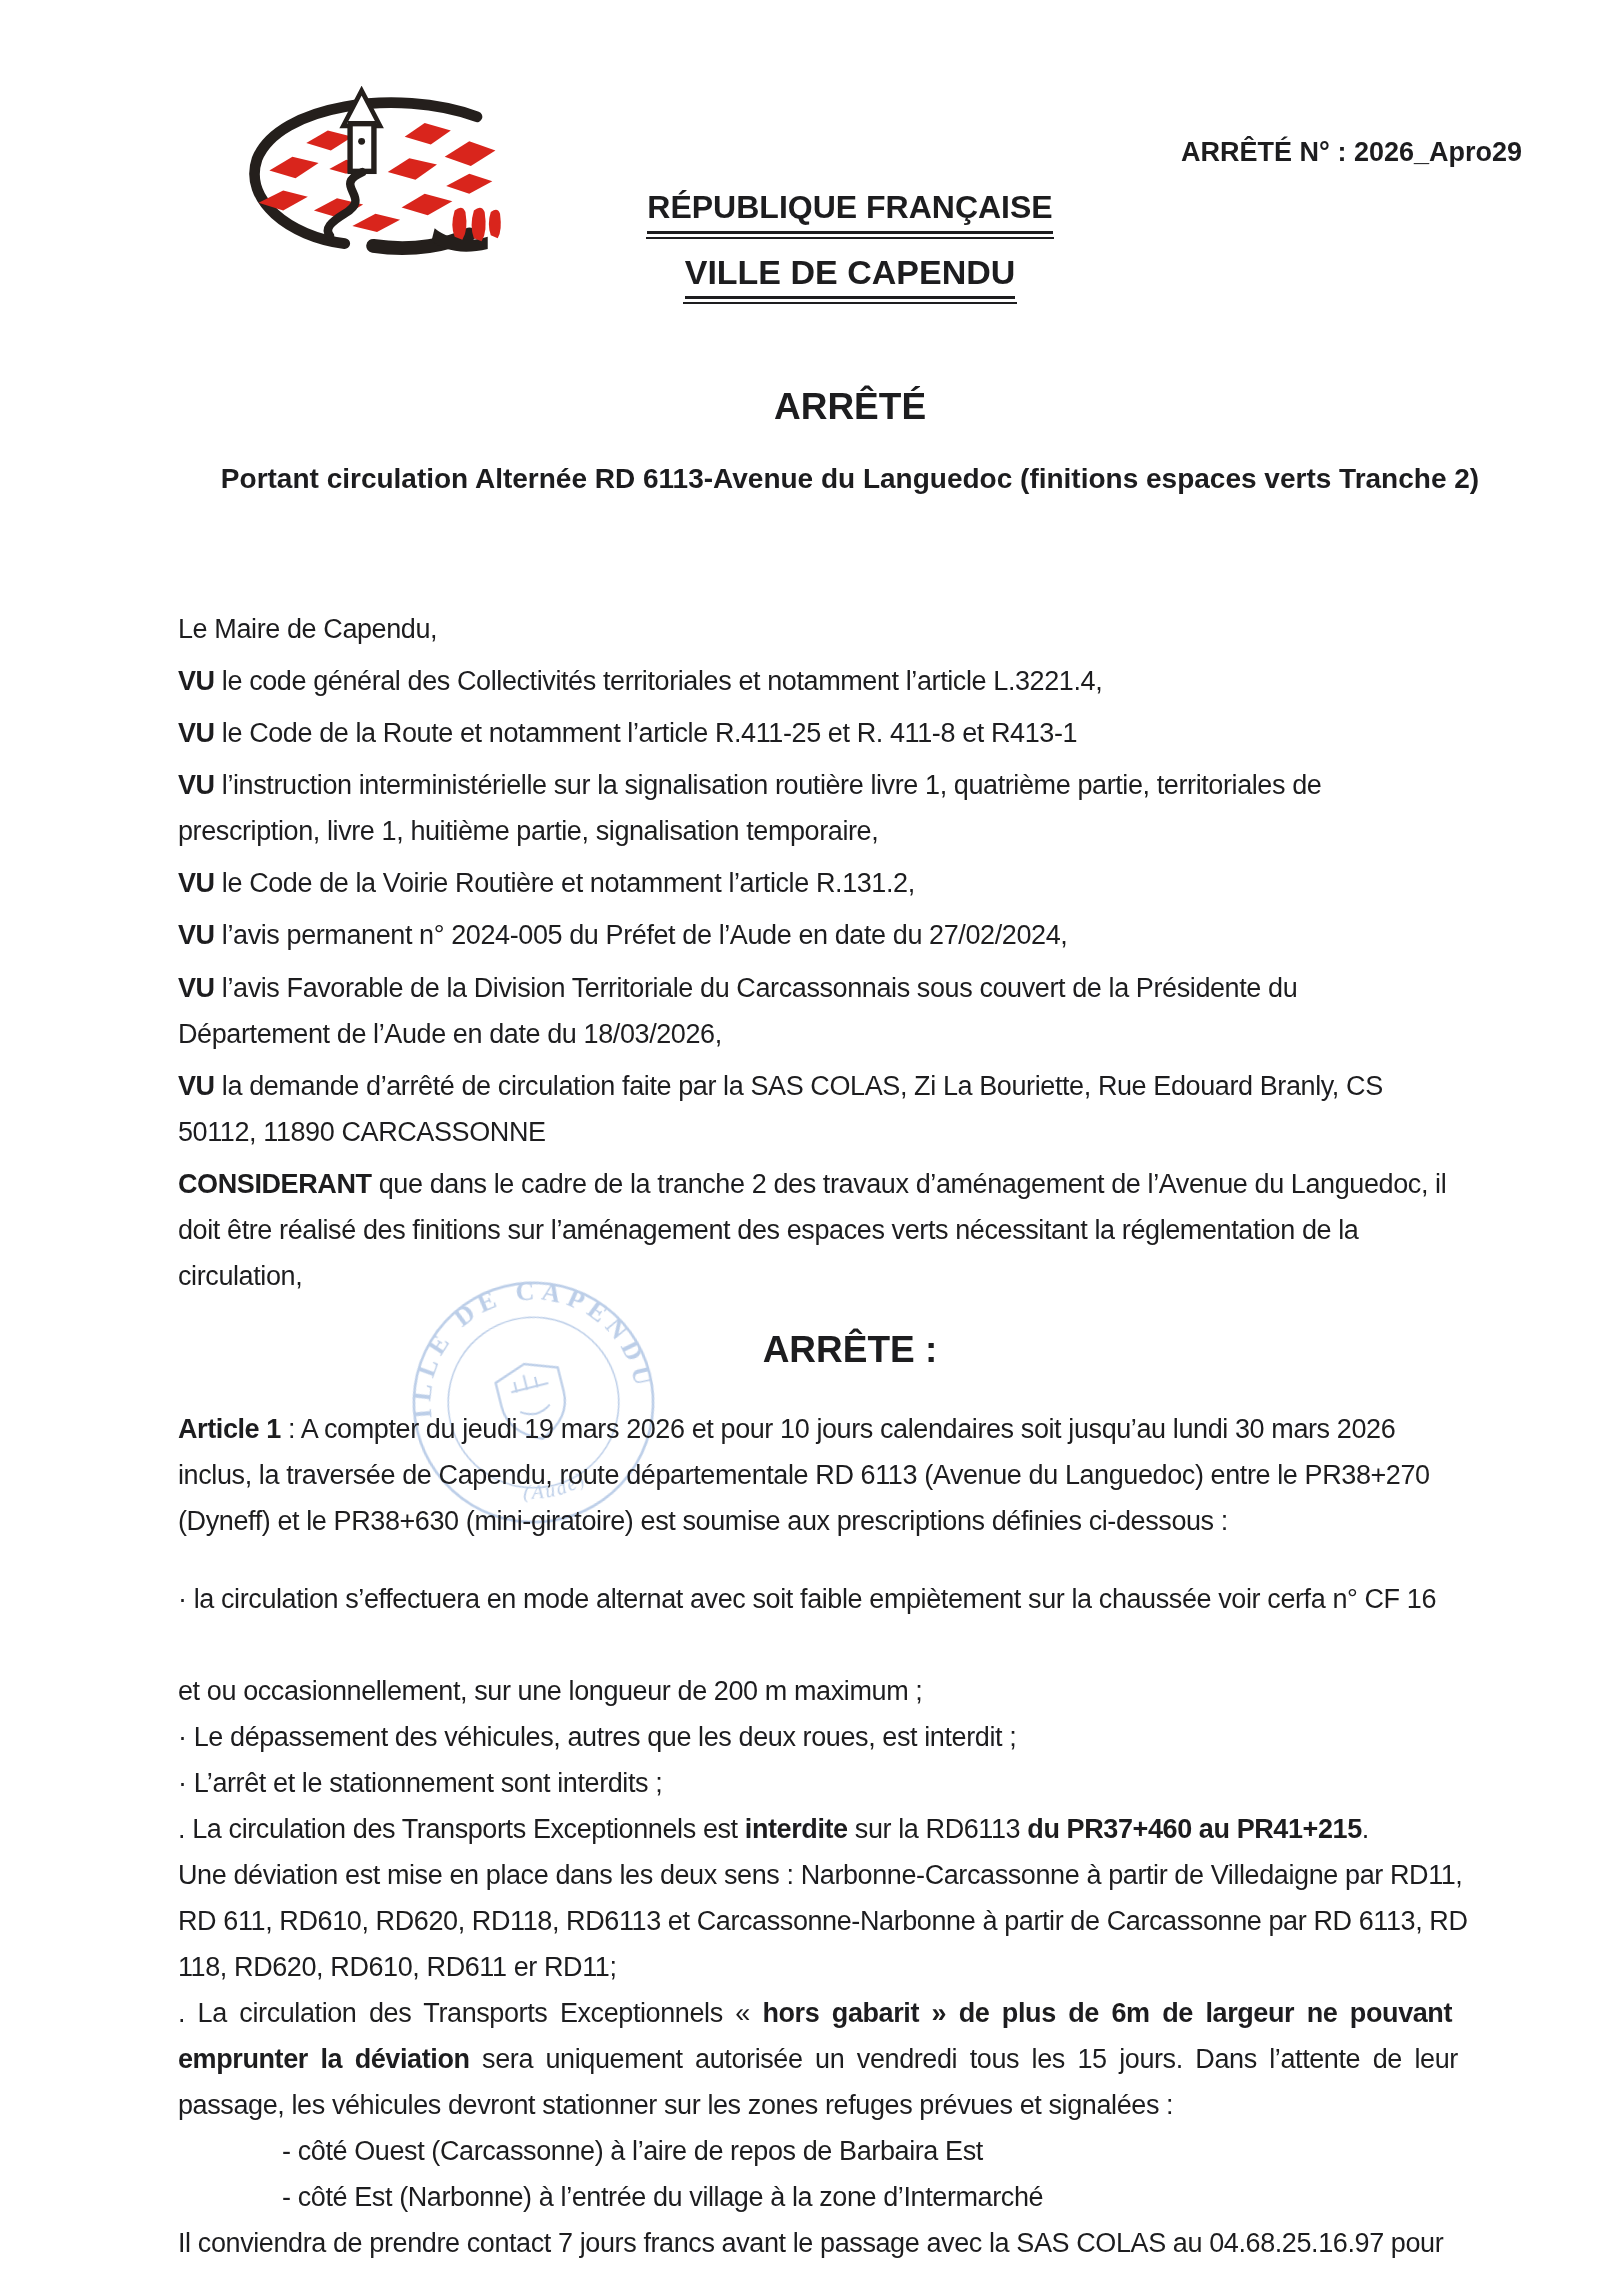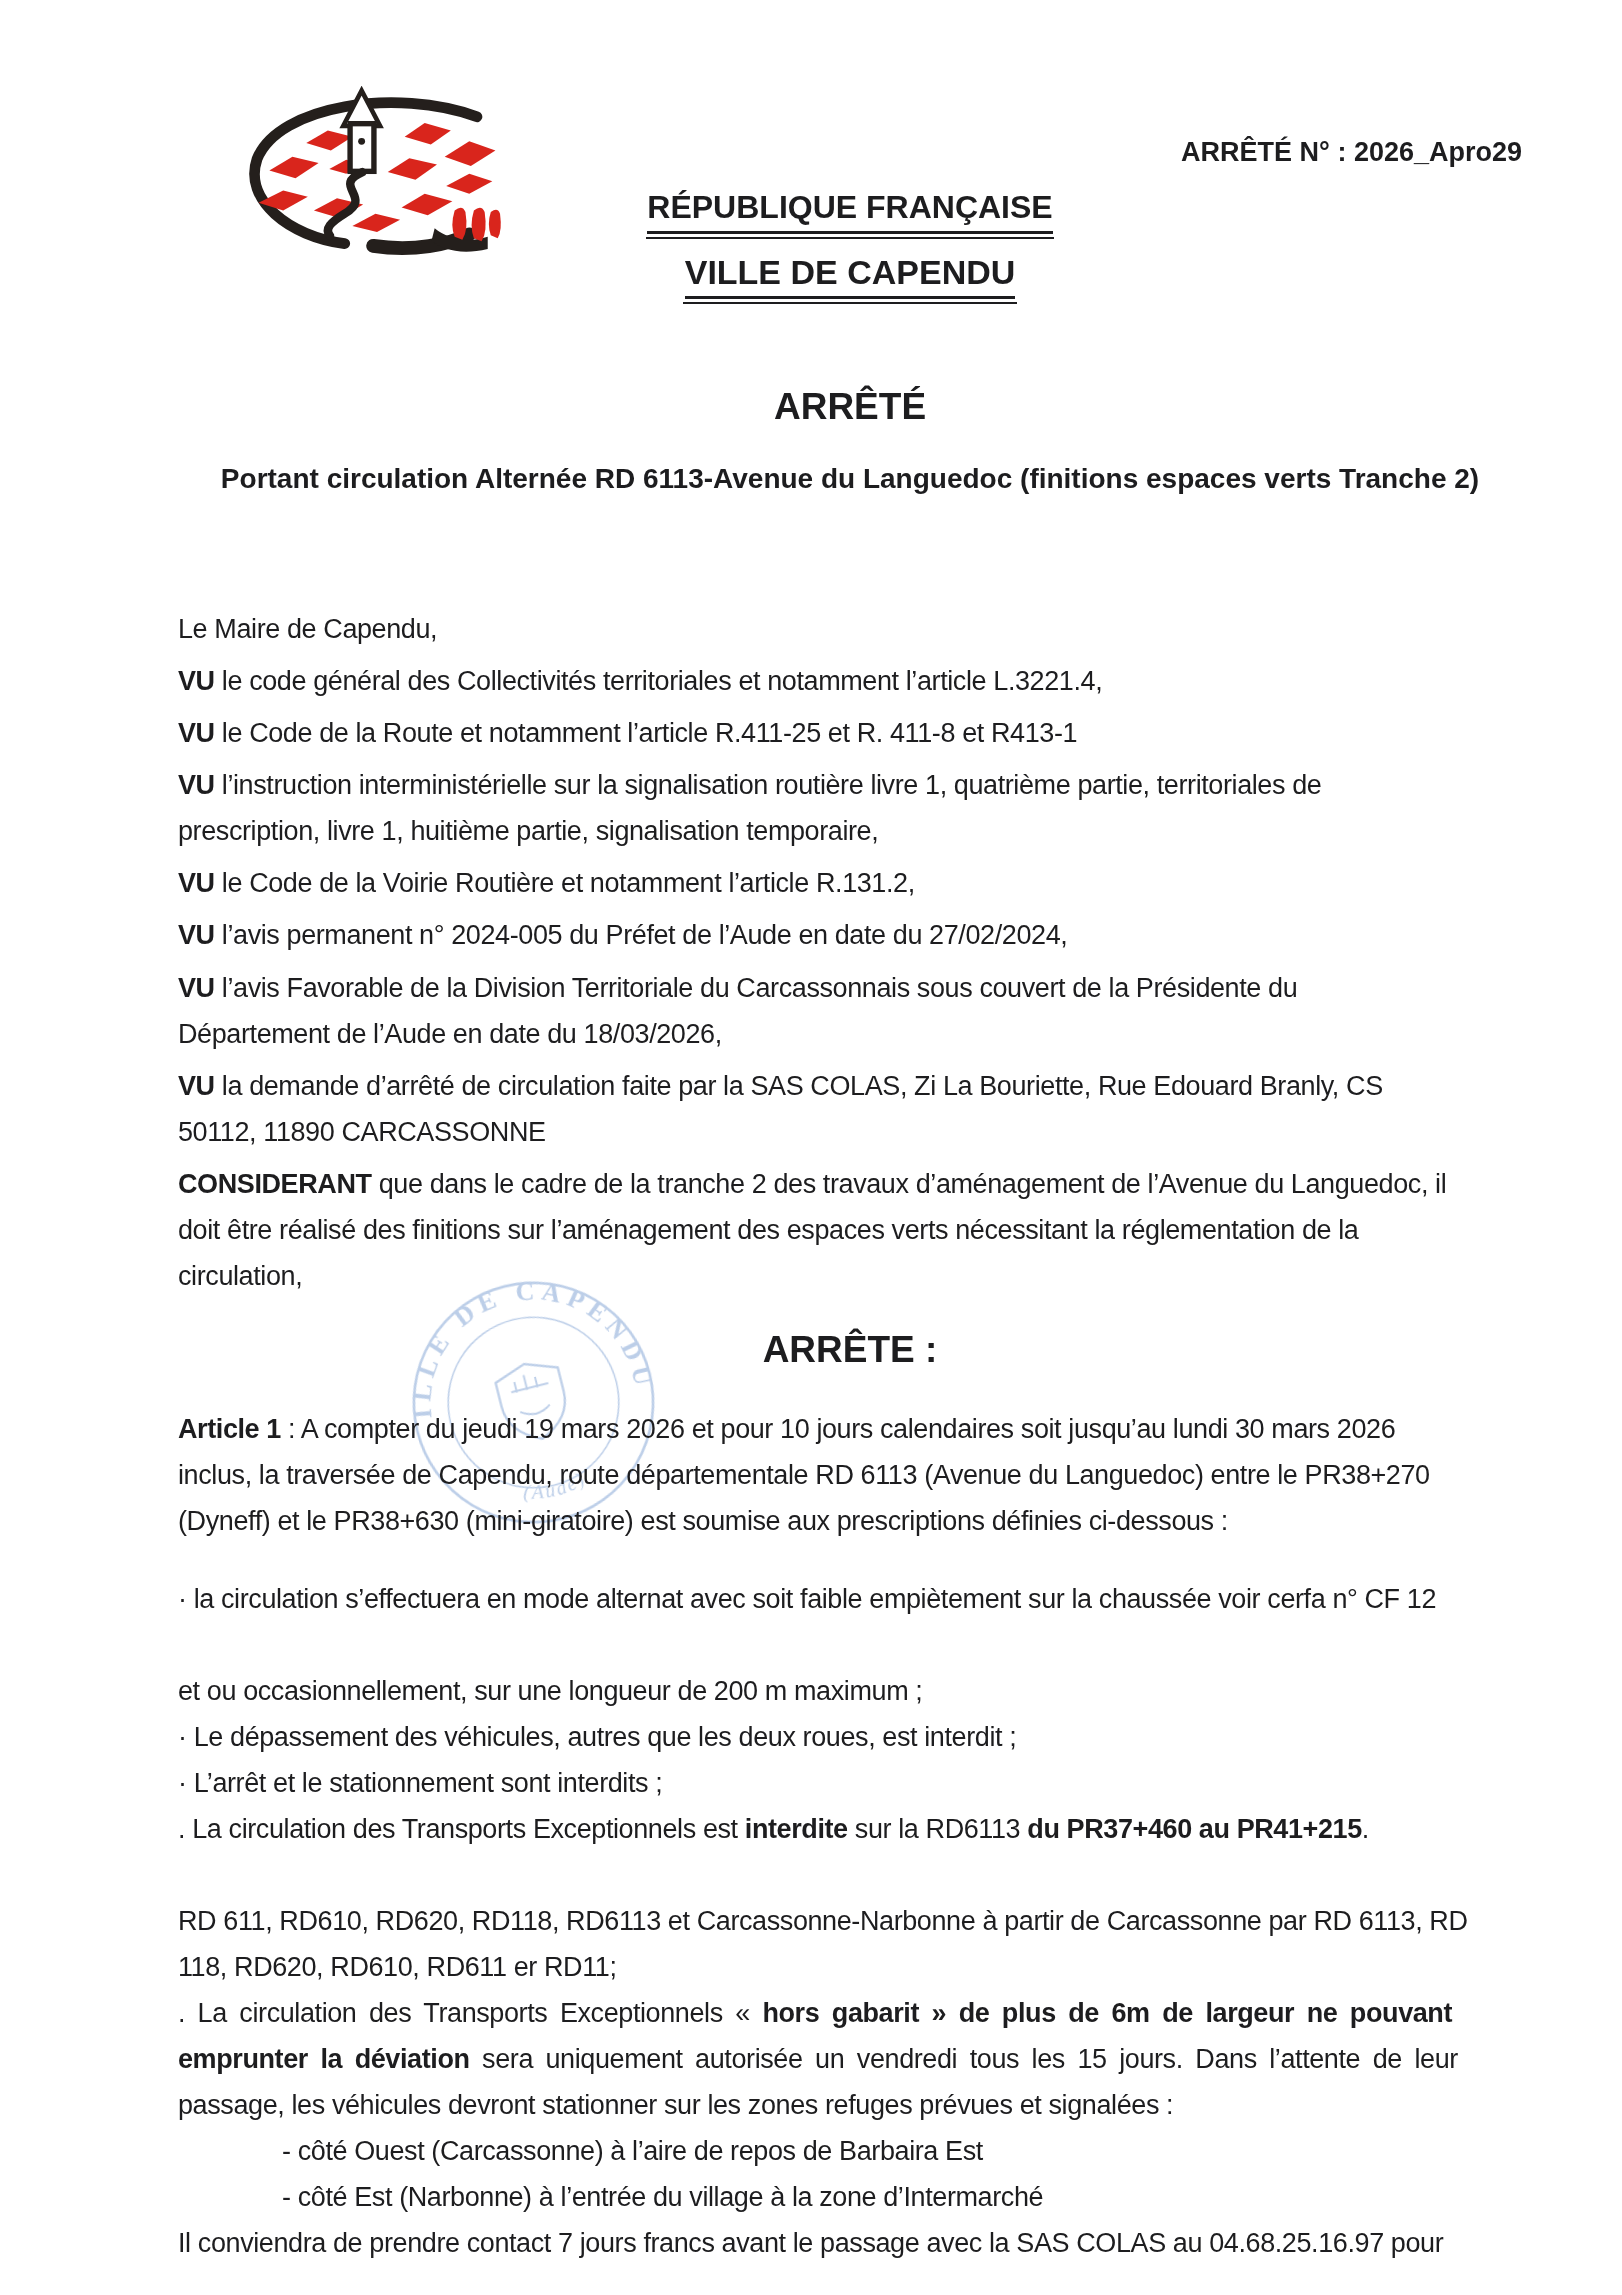--- a/index.html
+++ b/index.html
@@ -132,25 +132,25 @@
       <p class="clause"><span class="b">VU</span><span> la demande d’arrêté de circulation faite par la SAS COLAS, Zi La Bouriette, Rue Edouard Branly, CS</span><br><span>50112, 11890 CARCASSONNE</span></p>
       <p class="clause"><span class="b">CONSIDERANT</span><span> que dans le cadre de la tranche 2 des travaux d’aménagement de l’Avenue du Languedoc, il</span><br><span>doit être réalisé des finitions sur l’aménagement des espaces verts nécessitant la réglementation de la</span><br><span>circulation,</span></p>
     </div>
 
     <div class="center">
       <h3 class="order-heading">ARRÊTE :</h3>
     </div>
 
     <div class="bodytext">
       <p class="article"><span class="b">Article 1</span><span> : A compter du </span><span class="u">jeudi 19 mars 2026 </span><span>et pour 10 jours calendaires soit jusqu’au </span><span class="u">lundi 30 mars 2026</span><br><span>inclus, la traversée de Capendu, route départementale RD 6113 (Avenue du Languedoc) entre le PR38+270</span><br><span>(Dyneff) et le PR38+630 (mini-giratoire) est soumise aux prescriptions définies ci-dessous :</span></p>
-      <p class="presc"><span>· la circulation s’effectuera en mode alternat avec soit faible empiètement sur la chaussée voir cerfa n° CF 12</span><br><br><span>et ou occasionnellement, sur une longueur de 200 m maximum ;</span></p>
+      <p class="presc"><span>· la circulation s’effectuera en mode alternat avec soit faible empiètement sur la chaussée voir cerfa n° CF 16</span><br><br><span>et ou occasionnellement, sur une longueur de 200 m maximum ;</span></p>
       <p class="presc"><span>· Le dépassement des véhicules, autres que les deux roues, est interdit ;</span></p>
       <p class="presc"><span>· L’arrêt et le stationnement sont interdits ;</span></p>
       <p class="presc"><span>. La circulation des Transports Exceptionnels est </span><span class="b u">interdite </span><span>sur la RD6113 </span><span class="b">du PR37+460 au PR41+215</span><span>.</span></p>
-      <p class="presc"><br><span>RD 611, RD610, RD620, RD118, RD6113 et Carcassonne-Narbonne à partir de Carcassonne par RD 6113, RD</span><br><span>118, RD620, RD610, RD611 er RD11;</span></p>
+      <p class="presc"><span>Une déviation est mise en place dans les deux sens : Narbonne-Carcassonne à partir de Villedaigne par RD11,</span><br><span>RD 611, RD610, RD620, RD118, RD6113 et Carcassonne-Narbonne à partir de Carcassonne par RD 6113, RD</span><br><span>118, RD620, RD610, RD611 er RD11;</span></p>
       <p class="presc"><span class="w">. La circulation des Transports Exceptionnels « </span><span class="b w">hors gabarit » de plus de 6m de largeur ne pouvant</span><br><span class="b w">emprunter la déviation</span><span class="w"> sera uniquement autorisée un vendredi tous les 15 jours. Dans l’attente de leur</span><br><span>passage, les véhicules devront stationner sur les zones refuges prévues et signalées :</span></p>
       <p class="presc indent"><span>- côté Ouest (Carcassonne) à l’aire de repos de Barbaira Est</span></p>
       <p class="presc indent"><span>- côté Est (Narbonne) à l’entrée du village à la zone d’Intermarché</span></p>
       <p class="presc"><span>Il conviendra de prendre contact 7 jours francs avant le passage avec la SAS COLAS au 04.68.25.16.97 pour</span></p>
     </div>
 
   </div>
 </div>
 
 

